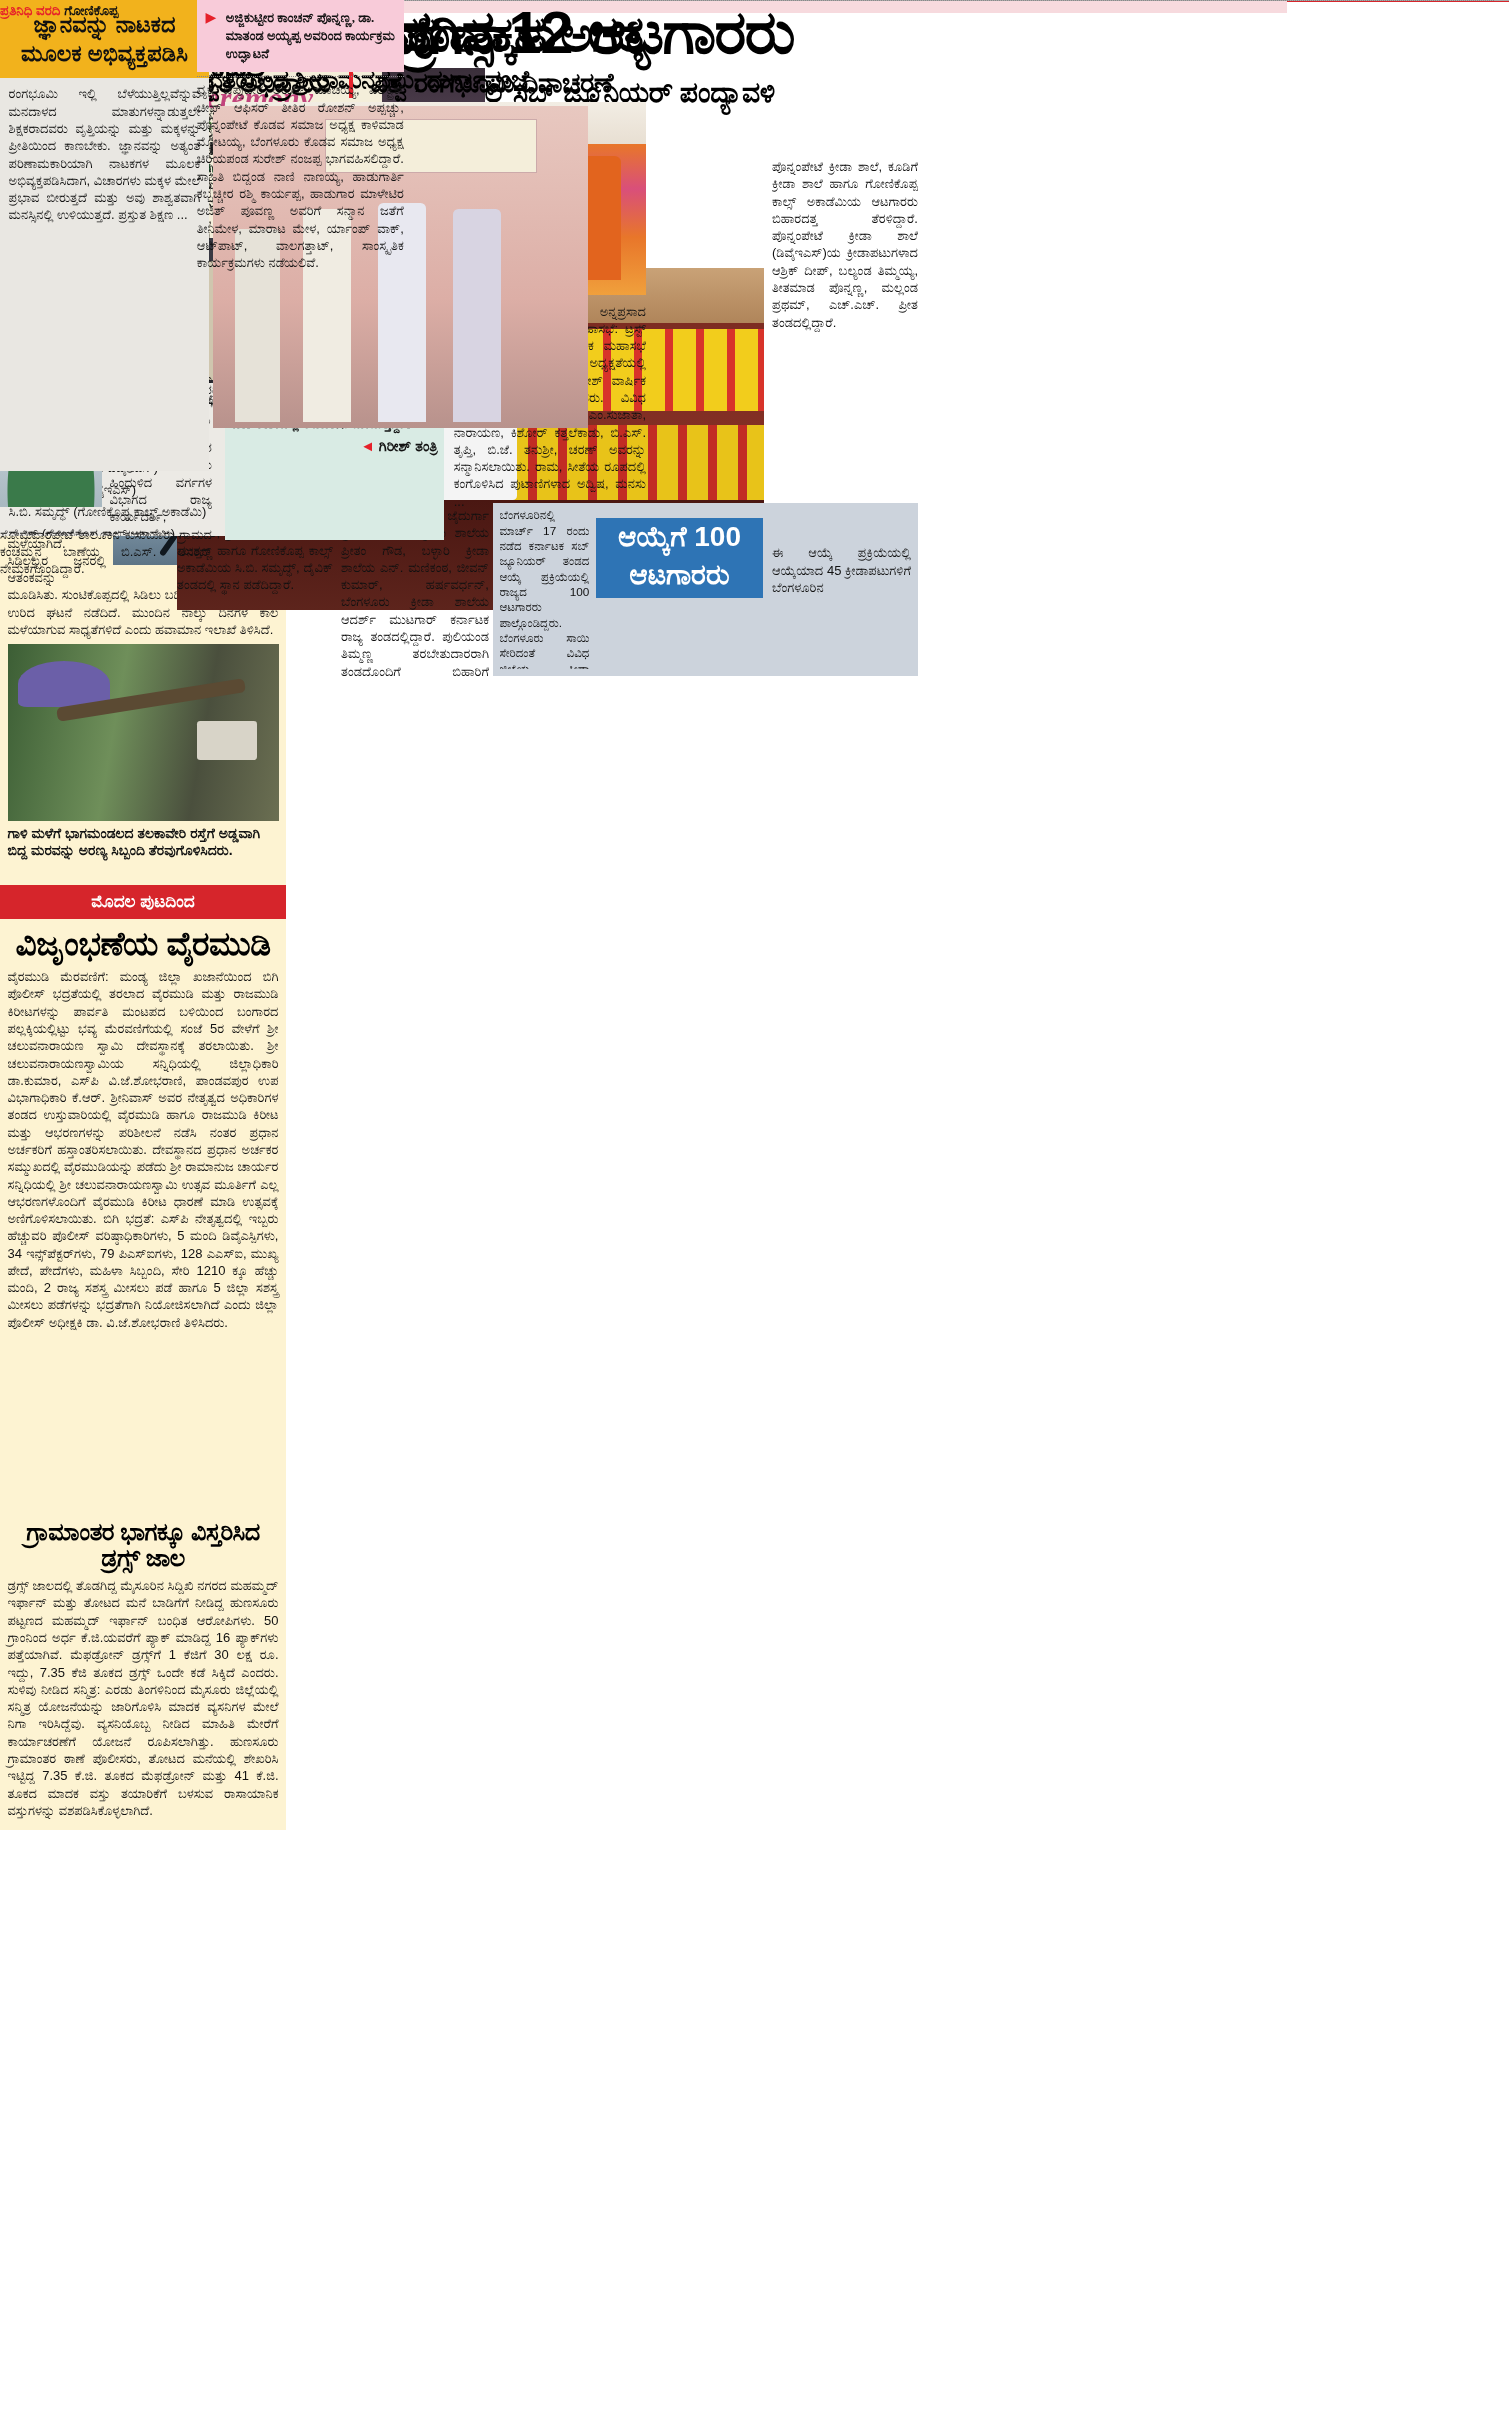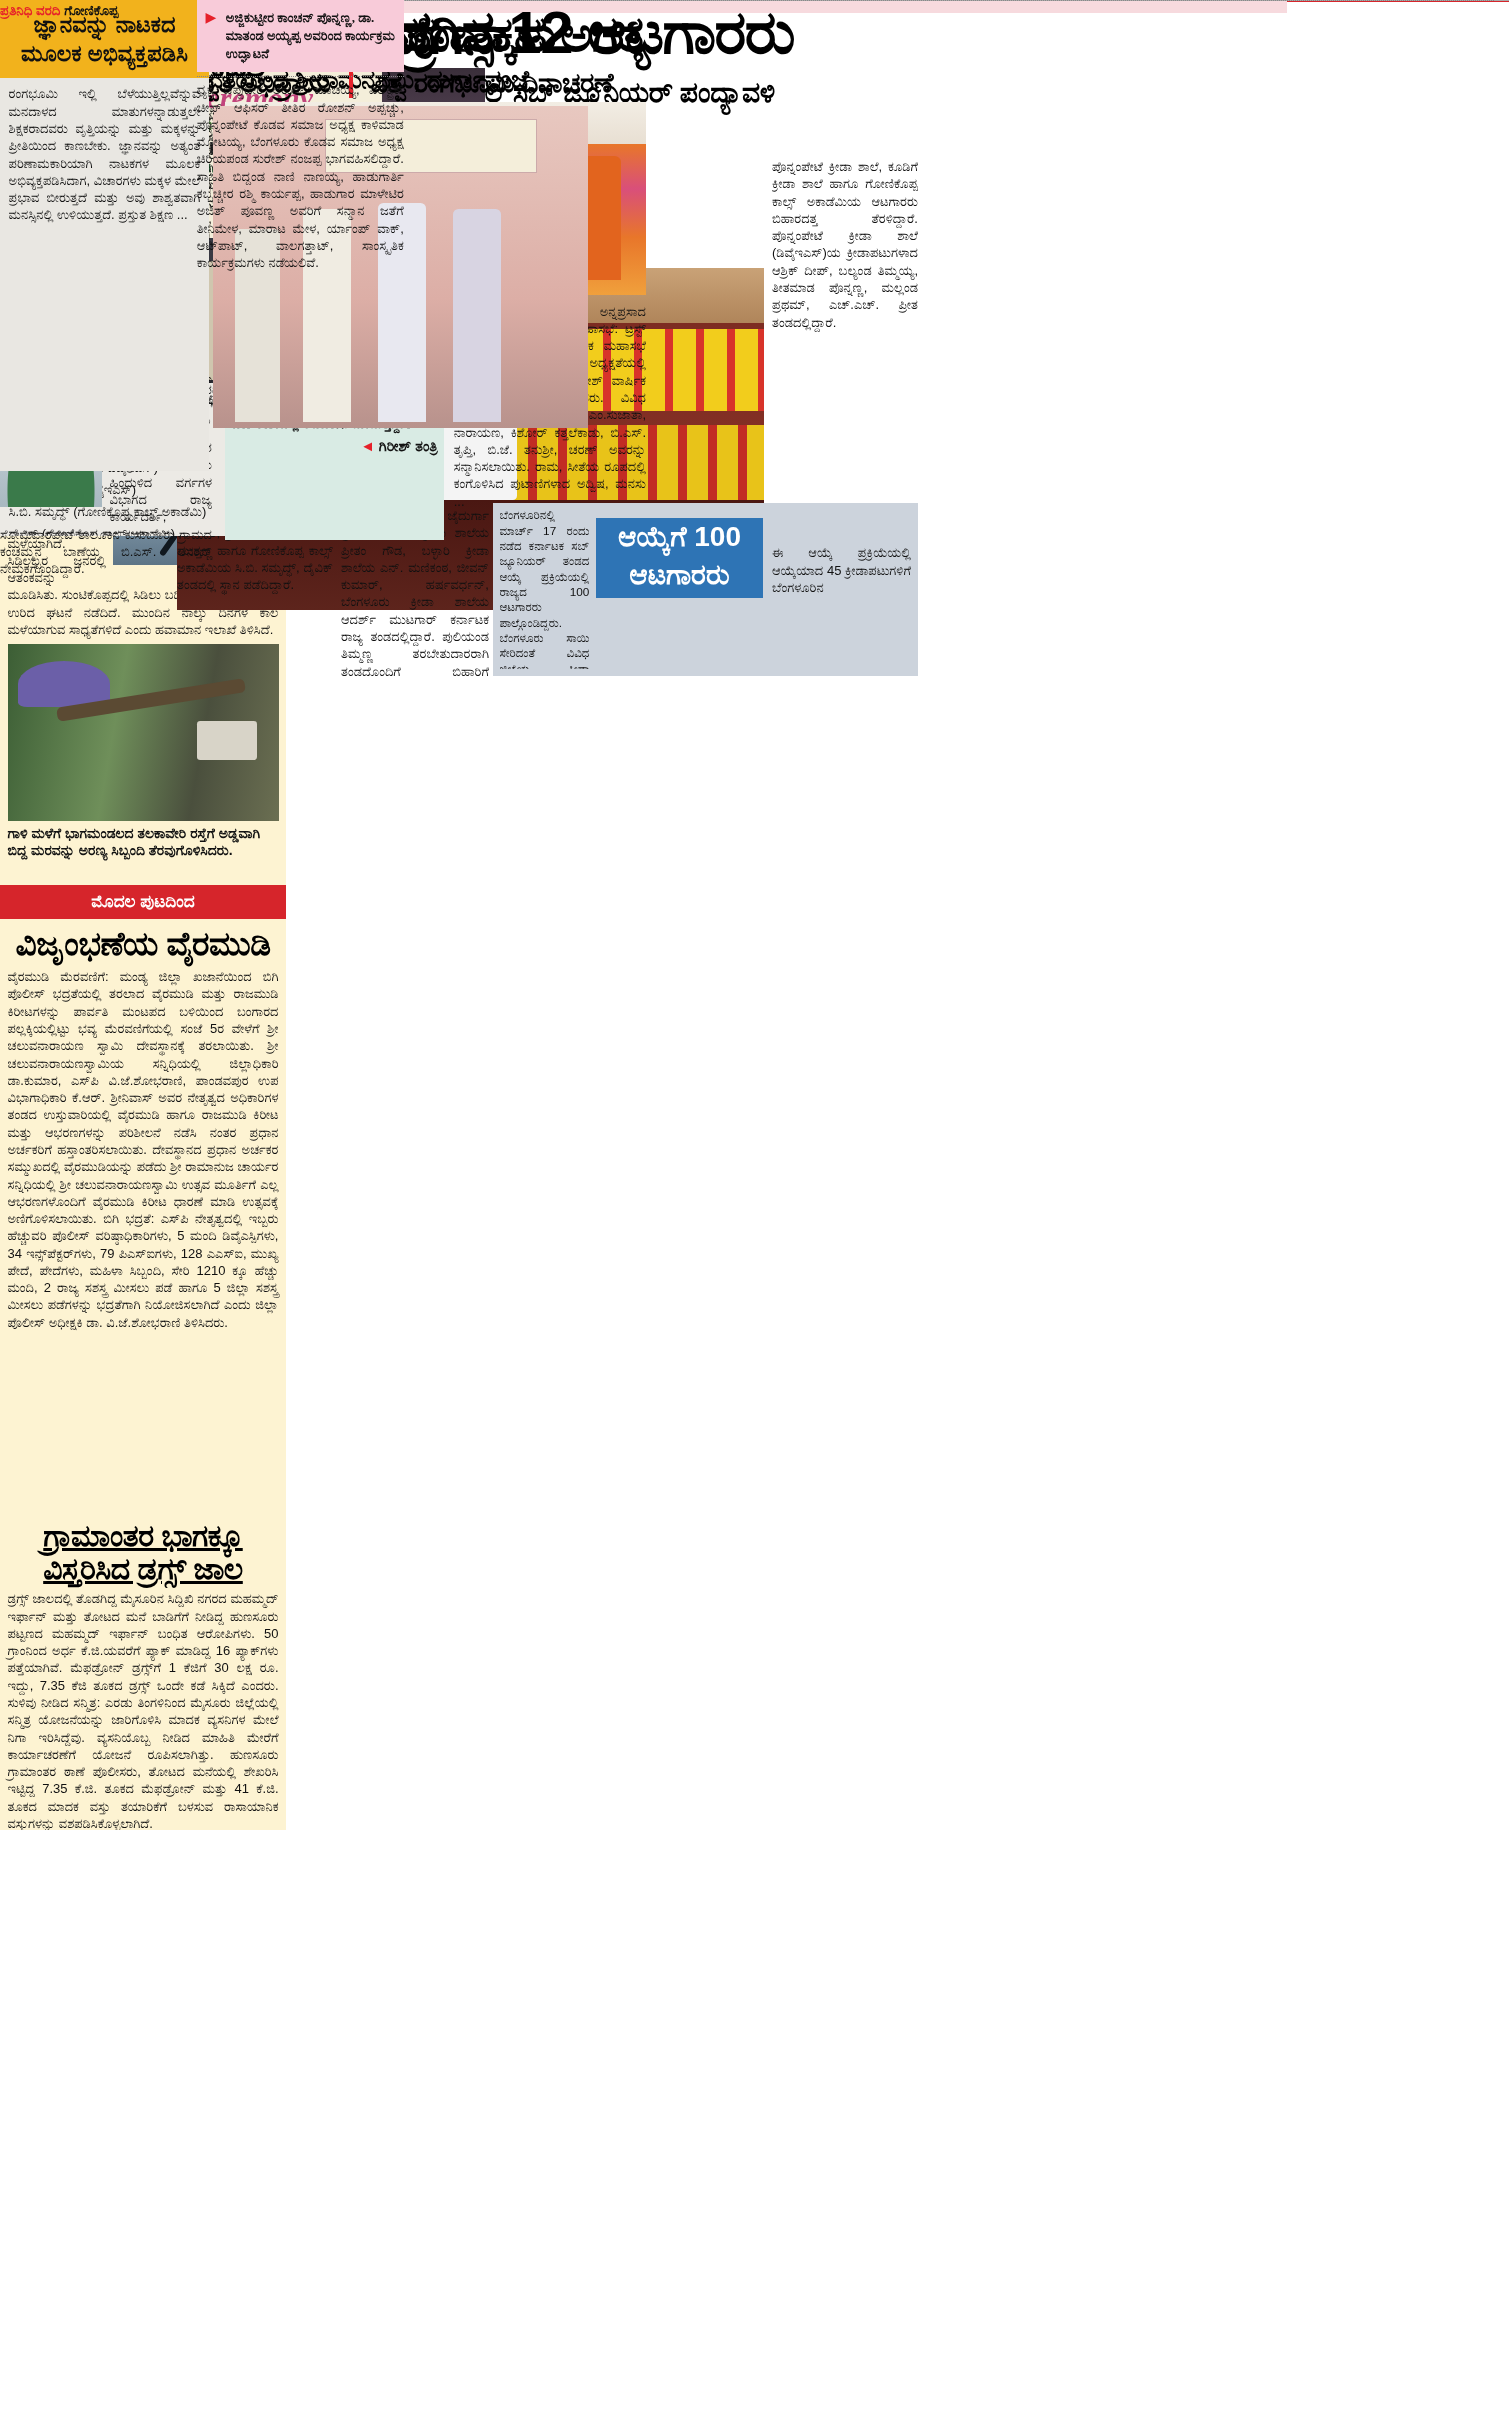--- a/index.html
+++ b/index.html
@@ -90,21 +90,21 @@
     </div>
 
     <div class="strip" style="height:34px;line-height:34px;font-size:17px;">ಮೊದಲ ಪುಟದಿಂದ</div>
 
     <div class="clip" style="height:585px;padding:4.3px 7.5px;">
       <div class="hl" style="font-size:33px;text-align:center;margin:3.2px 0 5.4px 0;">ವಿಜೃಂಭಣೆಯ ವೈರಮುಡಿ</div>
       <div class="bodytxt">ವೈರಮುಡಿ ಮೆರವಣಿಗೆ: ಮಂಡ್ಯ ಜಿಲ್ಲಾ ಖಜಾನೆಯಿಂದ ಬಿಗಿ ಪೊಲೀಸ್ ಭದ್ರತೆಯಲ್ಲಿ ತರಲಾದ ವೈರಮುಡಿ ಮತ್ತು ರಾಜಮುಡಿ ಕಿರೀಟಗಳನ್ನು ಪಾರ್ವತಿ ಮಂಟಪದ ಬಳಿಯಿಂದ ಬಂಗಾರದ ಪಲ್ಲಕ್ಕಿಯಲ್ಲಿಟ್ಟು ಭವ್ಯ ಮೆರವಣಿಗೆಯಲ್ಲಿ ಸಂಜೆ 5ರ ವೇಳೆಗೆ ಶ್ರೀ ಚಲುವನಾರಾಯಣ ಸ್ವಾಮಿ ದೇವಸ್ಥಾನಕ್ಕೆ ತರಲಾಯಿತು. ಶ್ರೀ ಚಲುವನಾರಾಯಣಸ್ವಾಮಿಯ ಸನ್ನಿಧಿಯಲ್ಲಿ ಜಿಲ್ಲಾಧಿಕಾರಿ ಡಾ.ಕುಮಾರ, ಎಸ್‌ಪಿ ವಿ.ಜೆ.ಶೋಭರಾಣಿ, ಪಾಂಡವಪುರ ಉಪ ವಿಭಾಗಾಧಿಕಾರಿ ಕೆ.ಆರ್. ಶ್ರೀನಿವಾಸ್ ಅವರ ನೇತೃತ್ವದ ಅಧಿಕಾರಿಗಳ ತಂಡದ ಉಸ್ತುವಾರಿಯಲ್ಲಿ ವೈರಮುಡಿ ಹಾಗೂ ರಾಜಮುಡಿ ಕಿರೀಟ ಮತ್ತು ಆಭರಣಗಳನ್ನು ಪರಿಶೀಲನೆ ನಡೆಸಿ ನಂತರ ಪ್ರಧಾನ ಅರ್ಚಕರಿಗೆ ಹಸ್ತಾಂತರಿಸಲಾಯಿತು. ದೇವಸ್ಥಾನದ ಪ್ರಧಾನ ಅರ್ಚಕರ ಸಮ್ಮುಖದಲ್ಲಿ ವೈರಮುಡಿಯನ್ನು ಪಡೆದು ಶ್ರೀ ರಾಮಾನುಜ ಚಾರ್ಯರ ಸನ್ನಿಧಿಯಲ್ಲಿ ಶ್ರೀ ಚಲುವನಾರಾಯಣಸ್ವಾಮಿ ಉತ್ಸವ ಮೂರ್ತಿಗೆ ಎಲ್ಲ ಆಭರಣಗಳೊಂದಿಗೆ ವೈರಮುಡಿ ಕಿರೀಟ ಧಾರಣೆ ಮಾಡಿ ಉತ್ಸವಕ್ಕೆ ಅಣಿಗೊಳಿಸಲಾಯಿತು. ಬಿಗಿ ಭದ್ರತೆ: ಎಸ್‌ಪಿ ನೇತೃತ್ವದಲ್ಲಿ ಇಬ್ಬರು ಹೆಚ್ಚುವರಿ ಪೊಲೀಸ್ ವರಿಷ್ಠಾಧಿಕಾರಿಗಳು, 5 ಮಂದಿ ಡಿವೈಎಸ್ಪಿಗಳು, 34 ಇನ್ಸ್‌ಪೆಕ್ಟರ್‌ಗಳು, 79 ಪಿಎಸ್‌ಐಗಳು, 128 ಎಎಸ್‌ಐ, ಮುಖ್ಯ ಪೇದೆ, ಪೇದೆಗಳು, ಮಹಿಳಾ ಸಿಬ್ಬಂದಿ, ಸೇರಿ 1210 ಕ್ಕೂ ಹೆಚ್ಚು ಮಂದಿ, 2 ರಾಜ್ಯ ಸಶಸ್ತ್ರ ಮೀಸಲು ಪಡೆ ಹಾಗೂ 5 ಜಿಲ್ಲಾ ಸಶಸ್ತ್ರ ಮೀಸಲು ಪಡೆಗಳನ್ನು ಭದ್ರತೆಗಾಗಿ ನಿಯೋಜಿಸಲಾಗಿದೆ ಎಂದು ಜಿಲ್ಲಾ ಪೊಲೀಸ್ ಅಧೀಕ್ಷಕಿ ಡಾ. ವಿ.ಜೆ.ಶೋಭರಾಣಿ ತಿಳಿಸಿದರು.</div>
     </div>
 
     <div class="clip" style="height:333px;padding:4.3px 7.5px;">
-      <div class="hl" style="font-size:30px;text-align:center;margin:2.1px 0 5.4px 0;text-decoration:underline;">ಗ್ರಾಮಾಂತರ ಭಾಗಕ್ಕೂ ವಿಸ್ತರಿಸಿದ ಡ್ರಗ್ಸ್ ಜಾಲ</div>
+      <div class="hl" style="font-size:24px;text-align:center;margin:2.1px 0 5.4px 0;">ಗ್ರಾಮಾಂತರ ಭಾಗಕ್ಕೂ ವಿಸ್ತರಿಸಿದ ಡ್ರಗ್ಸ್ ಜಾಲ</div>
       <div class="bodytxt">ಡ್ರಗ್ಸ್ ಜಾಲದಲ್ಲಿ ತೊಡಗಿದ್ದ ಮೈಸೂರಿನ ಸಿದ್ದಿಖಿ ನಗರದ ಮಹಮ್ಮದ್ ಇರ್ಫಾನ್ ಮತ್ತು ತೋಟದ ಮನೆ ಬಾಡಿಗೆಗೆ ನೀಡಿದ್ದ ಹುಣಸೂರು ಪಟ್ಟಣದ ಮಹಮ್ಮದ್ ಇರ್ಫಾನ್ ಬಂಧಿತ ಆರೋಪಿಗಳು. 50 ಗ್ರಾಂನಿಂದ ಅರ್ಧ ಕೆ.ಜಿ.ಯವರೆಗೆ ಪ್ಯಾಕ್ ಮಾಡಿದ್ದ 16 ಪ್ಯಾಕ್‌ಗಳು ಪತ್ತೆಯಾಗಿವೆ. ಮೆಫಡ್ರೋನ್ ಡ್ರಗ್ಸ್‌ಗೆ 1 ಕೆಜಿಗೆ 30 ಲಕ್ಷ ರೂ. ಇದ್ದು, 7.35 ಕೆಜಿ ತೂಕದ ಡ್ರಗ್ಸ್ ಒಂದೇ ಕಡೆ ಸಿಕ್ಕಿದೆ ಎಂದರು. ಸುಳಿವು ನೀಡಿದ ಸನ್ಮಿತ್ರ: ಎರಡು ತಿಂಗಳಿನಿಂದ ಮೈಸೂರು ಜಿಲ್ಲೆಯಲ್ಲಿ ಸನ್ಮಿತ್ರ ಯೋಜನೆಯನ್ನು ಜಾರಿಗೊಳಿಸಿ ಮಾದಕ ವ್ಯಸನಿಗಳ ಮೇಲೆ ನಿಗಾ ಇರಿಸಿದ್ದೆವು. ವ್ಯಸನಿಯೊಬ್ಬ ನೀಡಿದ ಮಾಹಿತಿ ಮೇರೆಗೆ ಕಾರ್ಯಾಚರಣೆಗೆ ಯೋಜನೆ ರೂಪಿಸಲಾಗಿತ್ತು. ಹುಣಸೂರು ಗ್ರಾಮಾಂತರ ಠಾಣೆ ಪೊಲೀಸರು, ತೋಟದ ಮನೆಯಲ್ಲಿ ಶೇಖರಿಸಿ ಇಟ್ಟಿದ್ದ 7.35 ಕೆ.ಜಿ. ತೂಕದ ಮೆಫಡ್ರೋನ್ ಮತ್ತು 41 ಕೆ.ಜಿ. ತೂಕದ ಮಾದಕ ವಸ್ತು ತಯಾರಿಕೆಗೆ ಬಳಸುವ ರಾಸಾಯಾನಿಕ ವಸ್ತುಗಳನ್ನು ವಶಪಡಿಸಿಕೊಳ್ಳಲಾಗಿದೆ.</div>
     </div>
   </div>
 
   <div class="abs" style="left:575;top:150;width:1202px;height:689px;">
     <div class="hl" style="font-size:60px;letter-spacing:-1.6px;white-space:nowrap;">ರಾಷ್ಟ್ರೀಯ ಹಾಕಿಗೆ ಕೊಡಗಿನ 12 ಆಟಗಾರರು</div>
     <div style="margin-top:9.7px;font-size:28.4px;">
       <span class="subhead">ಪುಲಿಯಂಡ ತಿಮ್ಮಣ್ಣ ತರಬೇತುದಾರ</span>
       <span class="redbar" style="height:28px;margin:0 11.8px;"></span>
       <span class="subhead">ಬಿಹಾರ ರಾಜ್ಯದಲ್ಲಿ ಸಬ್ ಜ್ಯೂನಿಯರ್ ಪಂದ್ಯಾವಳಿ</span>

